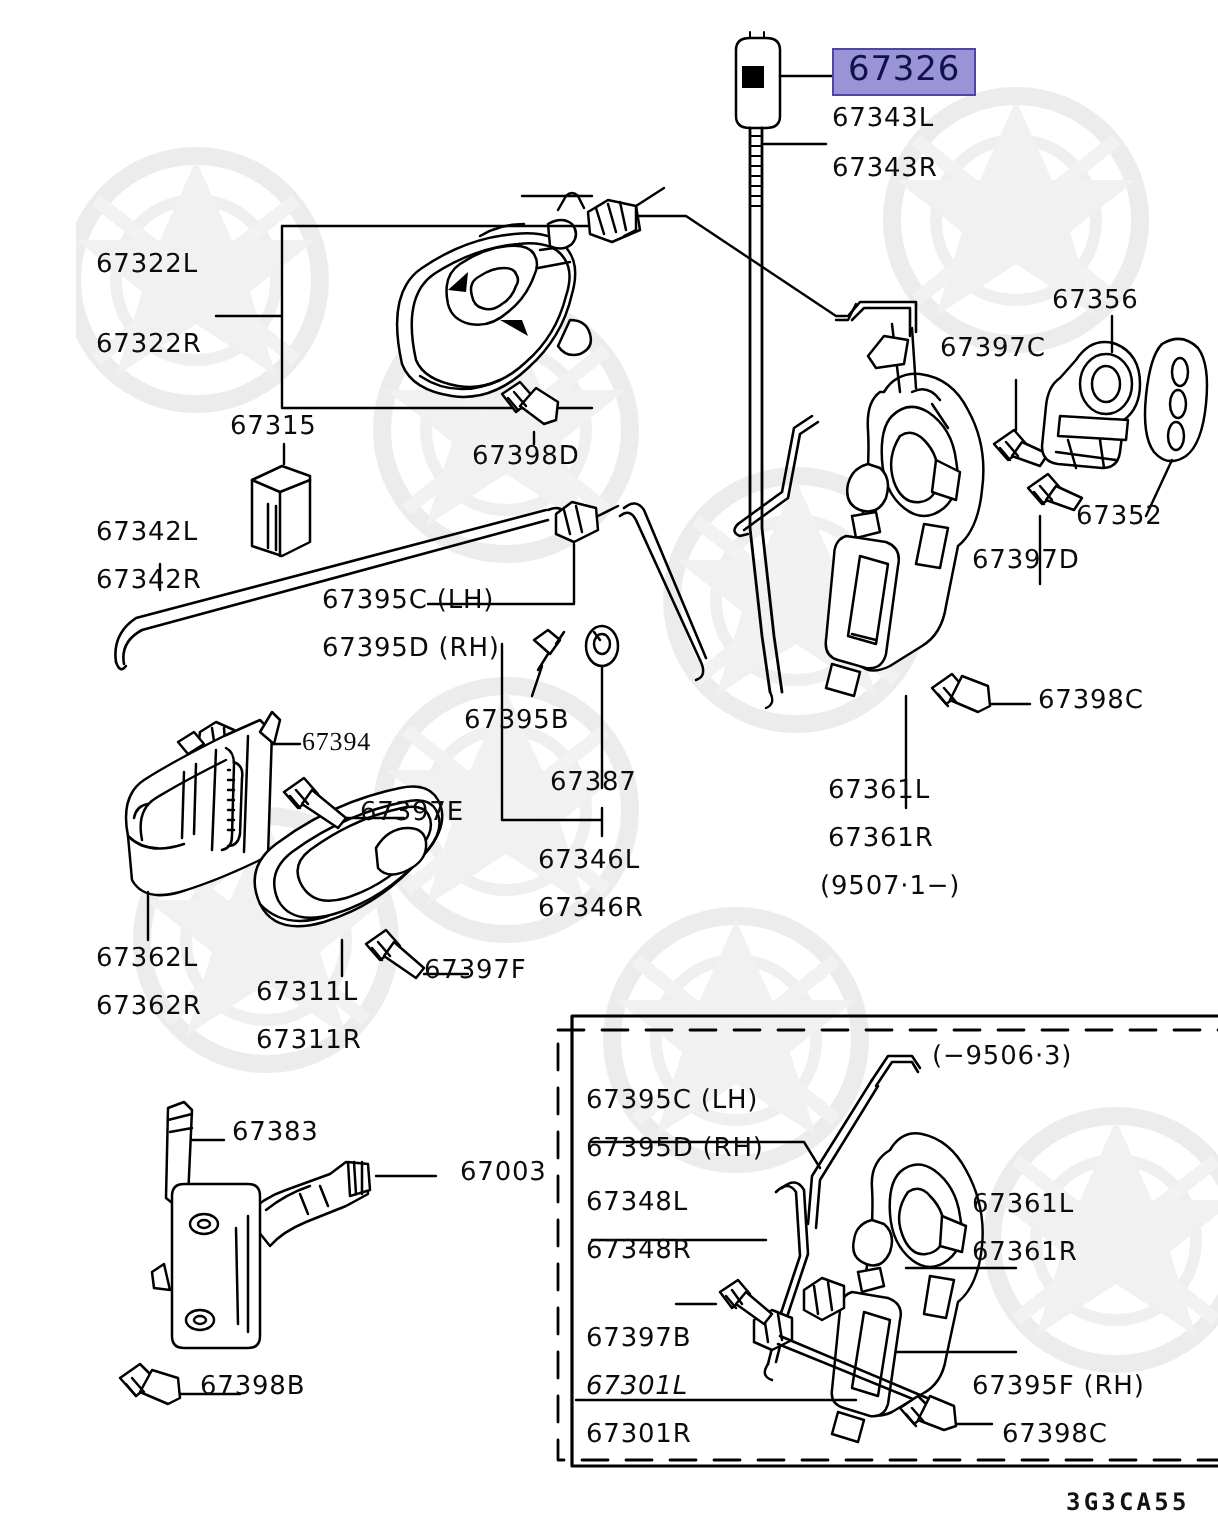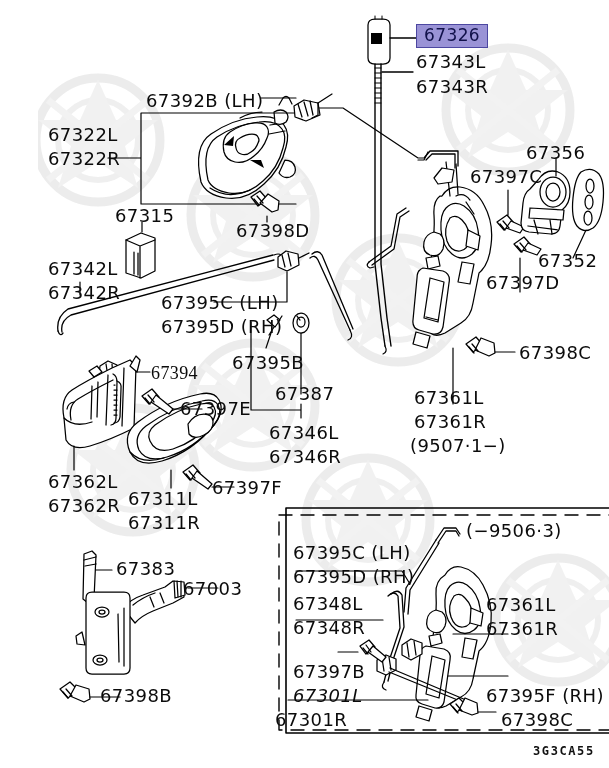--- a/index.html
+++ b/index.html
@@ -6,21 +6,21 @@
   body{
     font-family:"DejaVu Sans","Liberation Sans",sans-serif;
     width:609px;height:768px;overflow:hidden;position:relative;
     -webkit-font-smoothing:antialiased;
   }
   #sheet{position:absolute;left:0;top:0;width:609px;height:668px;background:#ffffff;margin-left:38px;}
   #art{position:absolute;left:0;top:0;width:609px;height:768px;}
   .lbl{
     position:absolute;
     font-family:"DejaVu Sans","Liberation Sans",sans-serif;
-    font-size:18px;
+    font-size:13px;
     letter-spacing:0.4px;
     color:#0b0b0b;
     white-space:nowrap;
     line-height:1;
   }
   .hl{
     position:absolute;
     font-family:"DejaVu Sans","Liberation Sans",sans-serif;
     font-size:17px;letter-spacing:0.4px;
     color:#11114a;
@@ -391,24 +391,23 @@
       <path d="M250,700 L390,700" stroke-width="1.2"></path>
 
     </g>
   </svg>
 
   <div class="hl" style="left:378px;top:24px;">67326</div>
 
   <div class="lbl" style="left:378px;top:53px;">67343L</div>
   <div class="lbl" style="left:378px;top:78px;">67343R</div>
 
-  <div class="lbl" style="left:108px;top:92px;">67392B (LH)</div>
 
   <div class="lbl" style="left:10px;top:126px;">67322L</div>
-  <div class="lbl" style="left:10px;top:150px;text-align:right;">67322R</div>
+  <div class="lbl" style="left:10px;top:166px;text-align:right;">67322R</div>
 
   <div class="lbl" style="left:198px;top:222px;">67398D</div>
 
   <div class="lbl" style="left:77px;top:207px;">67315</div>
 
   <div class="lbl" style="left:10px;top:260px;">67342L</div>
   <div class="lbl" style="left:10px;top:284px;">67342R</div>
 
   <div class="lbl" style="left:123px;top:294px;">67395C (LH)</div>
   <div class="lbl" style="left:123px;top:318px;">67395D (RH)</div>
@@ -427,21 +426,21 @@
   <div class="lbl" style="left:10px;top:473px;">67362L</div>
   <div class="lbl" style="left:10px;top:497px;">67362R</div>
 
   <div class="lbl" style="left:90px;top:490px;">67311L</div>
   <div class="lbl" style="left:90px;top:514px;">67311R</div>
 
   <div class="lbl" style="left:174px;top:479px;">67397F</div>
 
   <div class="lbl" style="left:78px;top:560px;">67383</div>
 
-  <div class="lbl" style="left:145px;top:580px;">67003</div>
+  <div class="lbl" style="left:145px;top:580px;padding-left:47px;">67003</div>
 
   <div class="lbl" style="left:62px;top:687px;">67398B</div>
 
   <div class="lbl" style="left:488px;top:144px;">67356</div>
 
   <div class="lbl" style="left:432px;top:168px;">67397C</div>
 
   <div class="lbl" style="left:448px;top:274px;">67397D</div>
 
   <div class="lbl" style="left:500px;top:252px;">67352</div>
@@ -455,21 +454,21 @@
   <div class="lbl" style="left:428px;top:522px;">(−9506·3)</div>
 
   <div class="lbl" style="left:255px;top:544px;">67395C (LH)</div>
   <div class="lbl" style="left:255px;top:568px;">67395D (RH)</div>
 
   <div class="lbl" style="left:255px;top:595px;">67348L</div>
   <div class="lbl" style="left:255px;top:619px;">67348R</div>
 
   <div class="lbl" style="left:255px;top:663px;">67397B</div>
   <div class="lbl" style="left:255px;top:687px;font-style:italic;">67301L</div>
-  <div class="lbl" style="left:237px;top:711px;">67301R</div>
+  <div class="lbl" style="left:255px;top:711px;">67301R</div>
 
   <div class="lbl" style="left:448px;top:596px;">67361L</div>
   <div class="lbl" style="left:448px;top:620px;">67361R</div>
 
   <div class="lbl" style="left:448px;top:687px;">67395F (RH)</div>
 
   <div class="lbl" style="left:463px;top:711px;">67398C</div>
 
   <div class="code" style="left:495px;top:744px;">3G3CA55</div>
 

